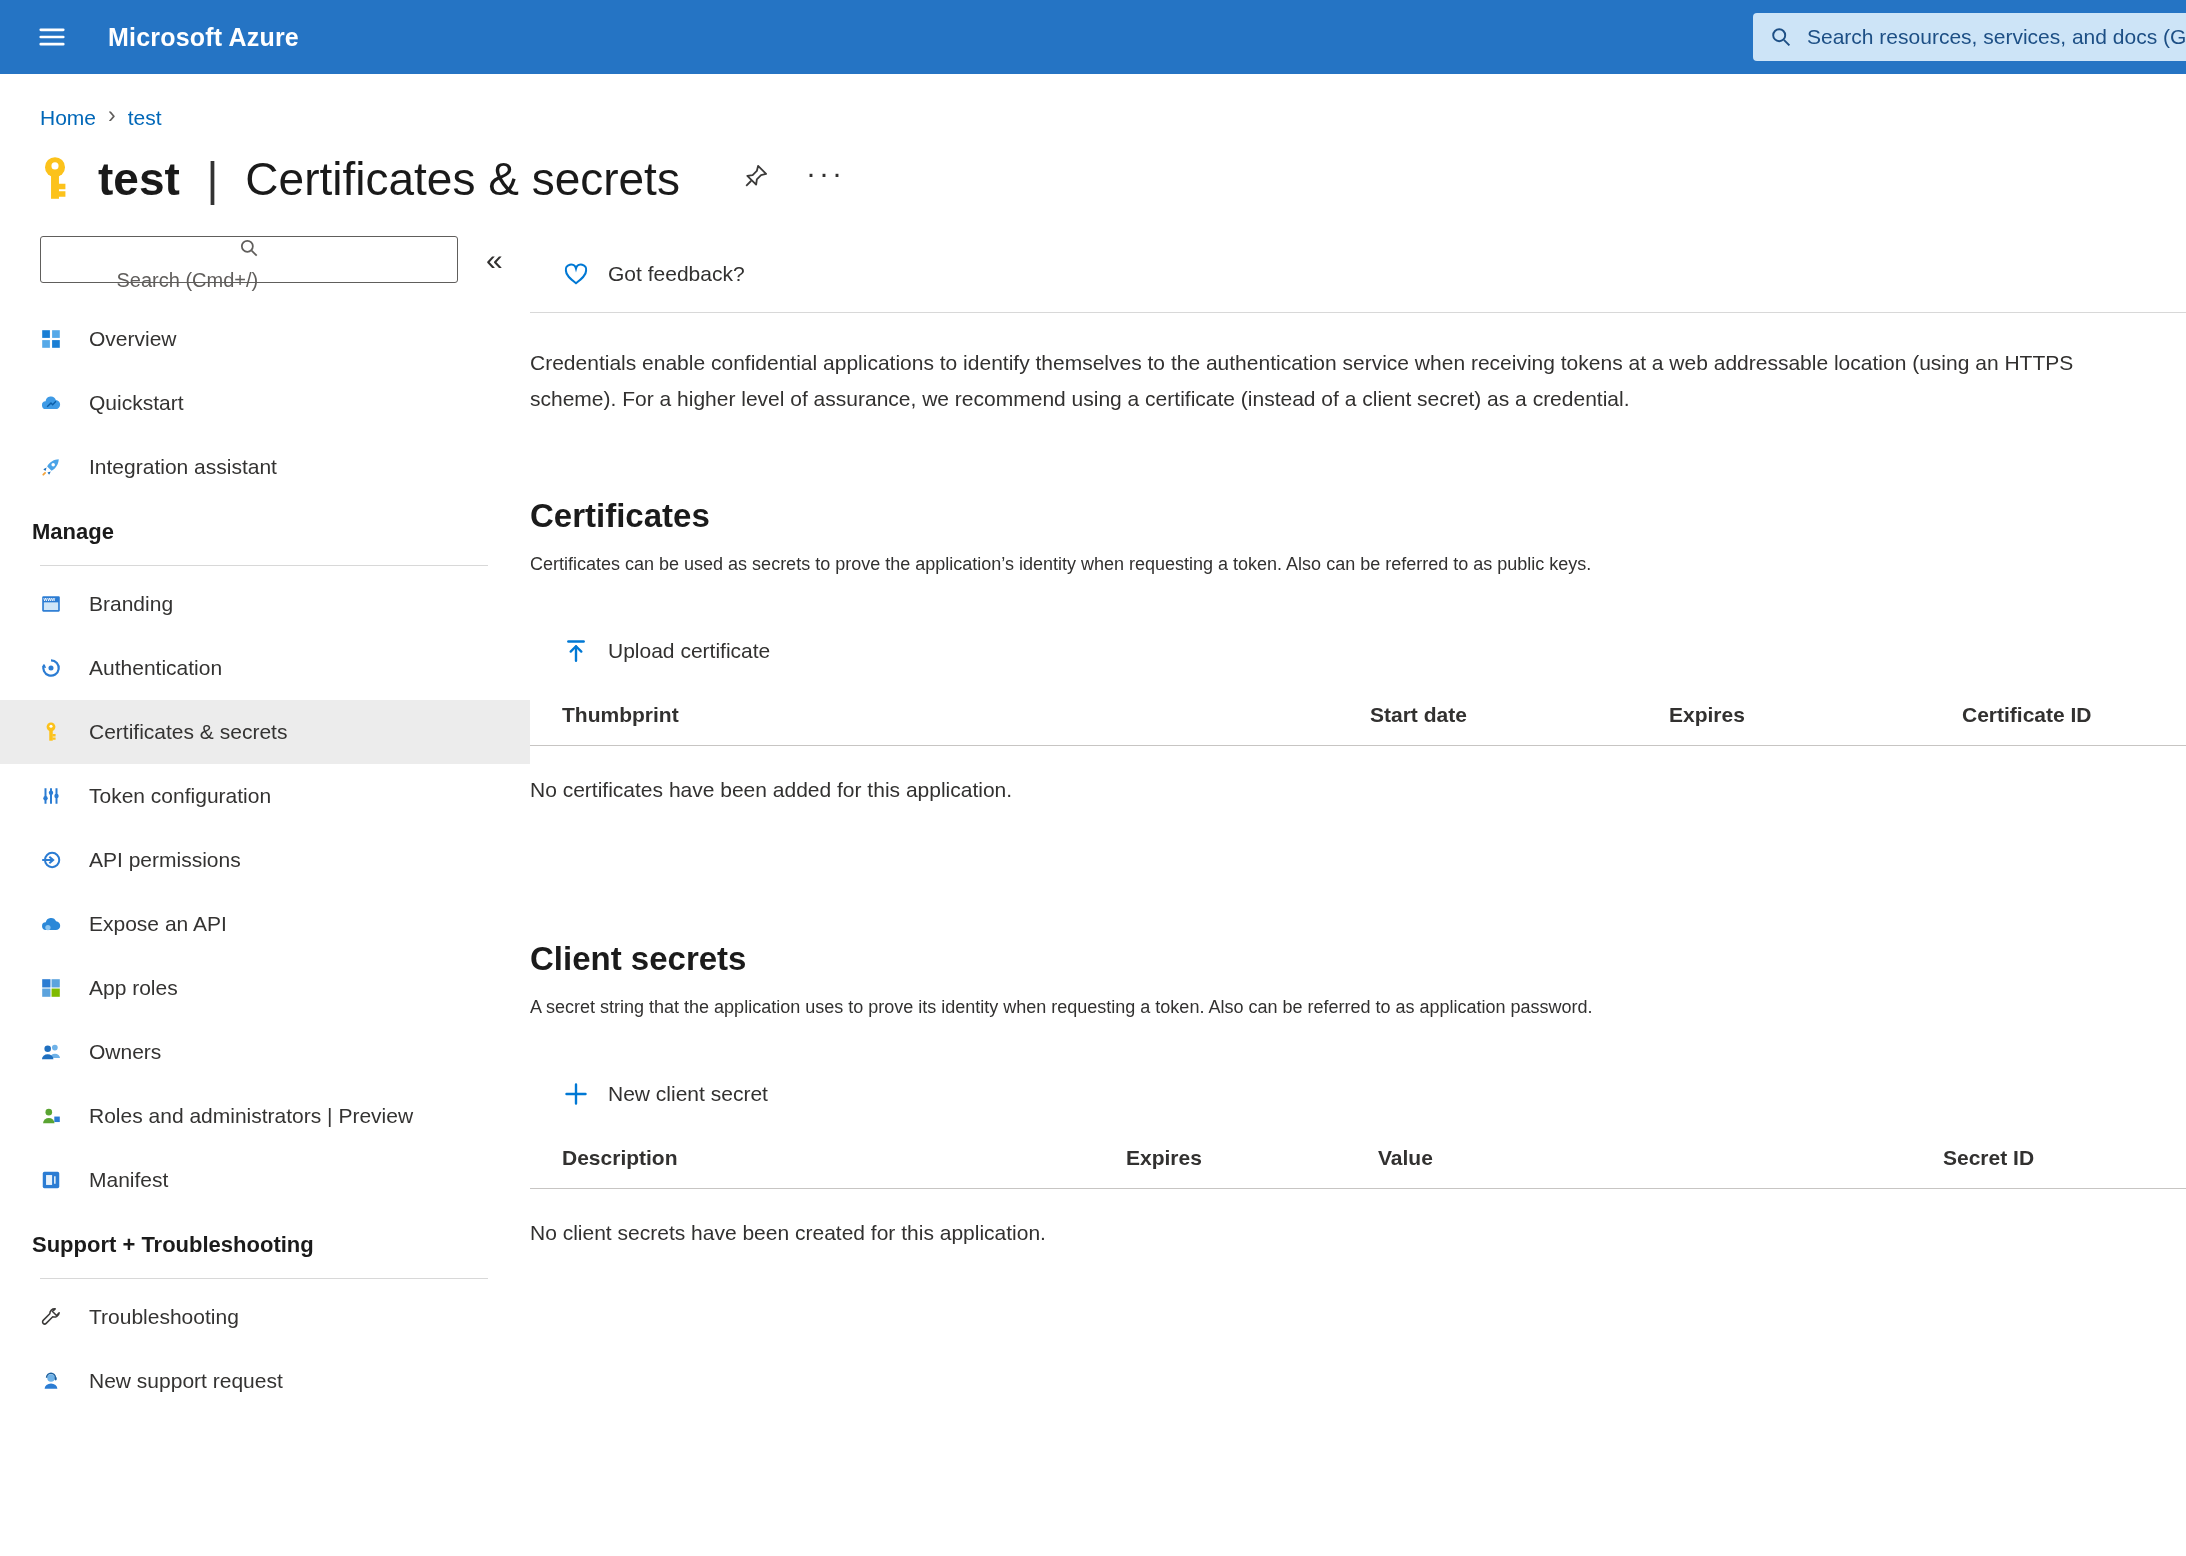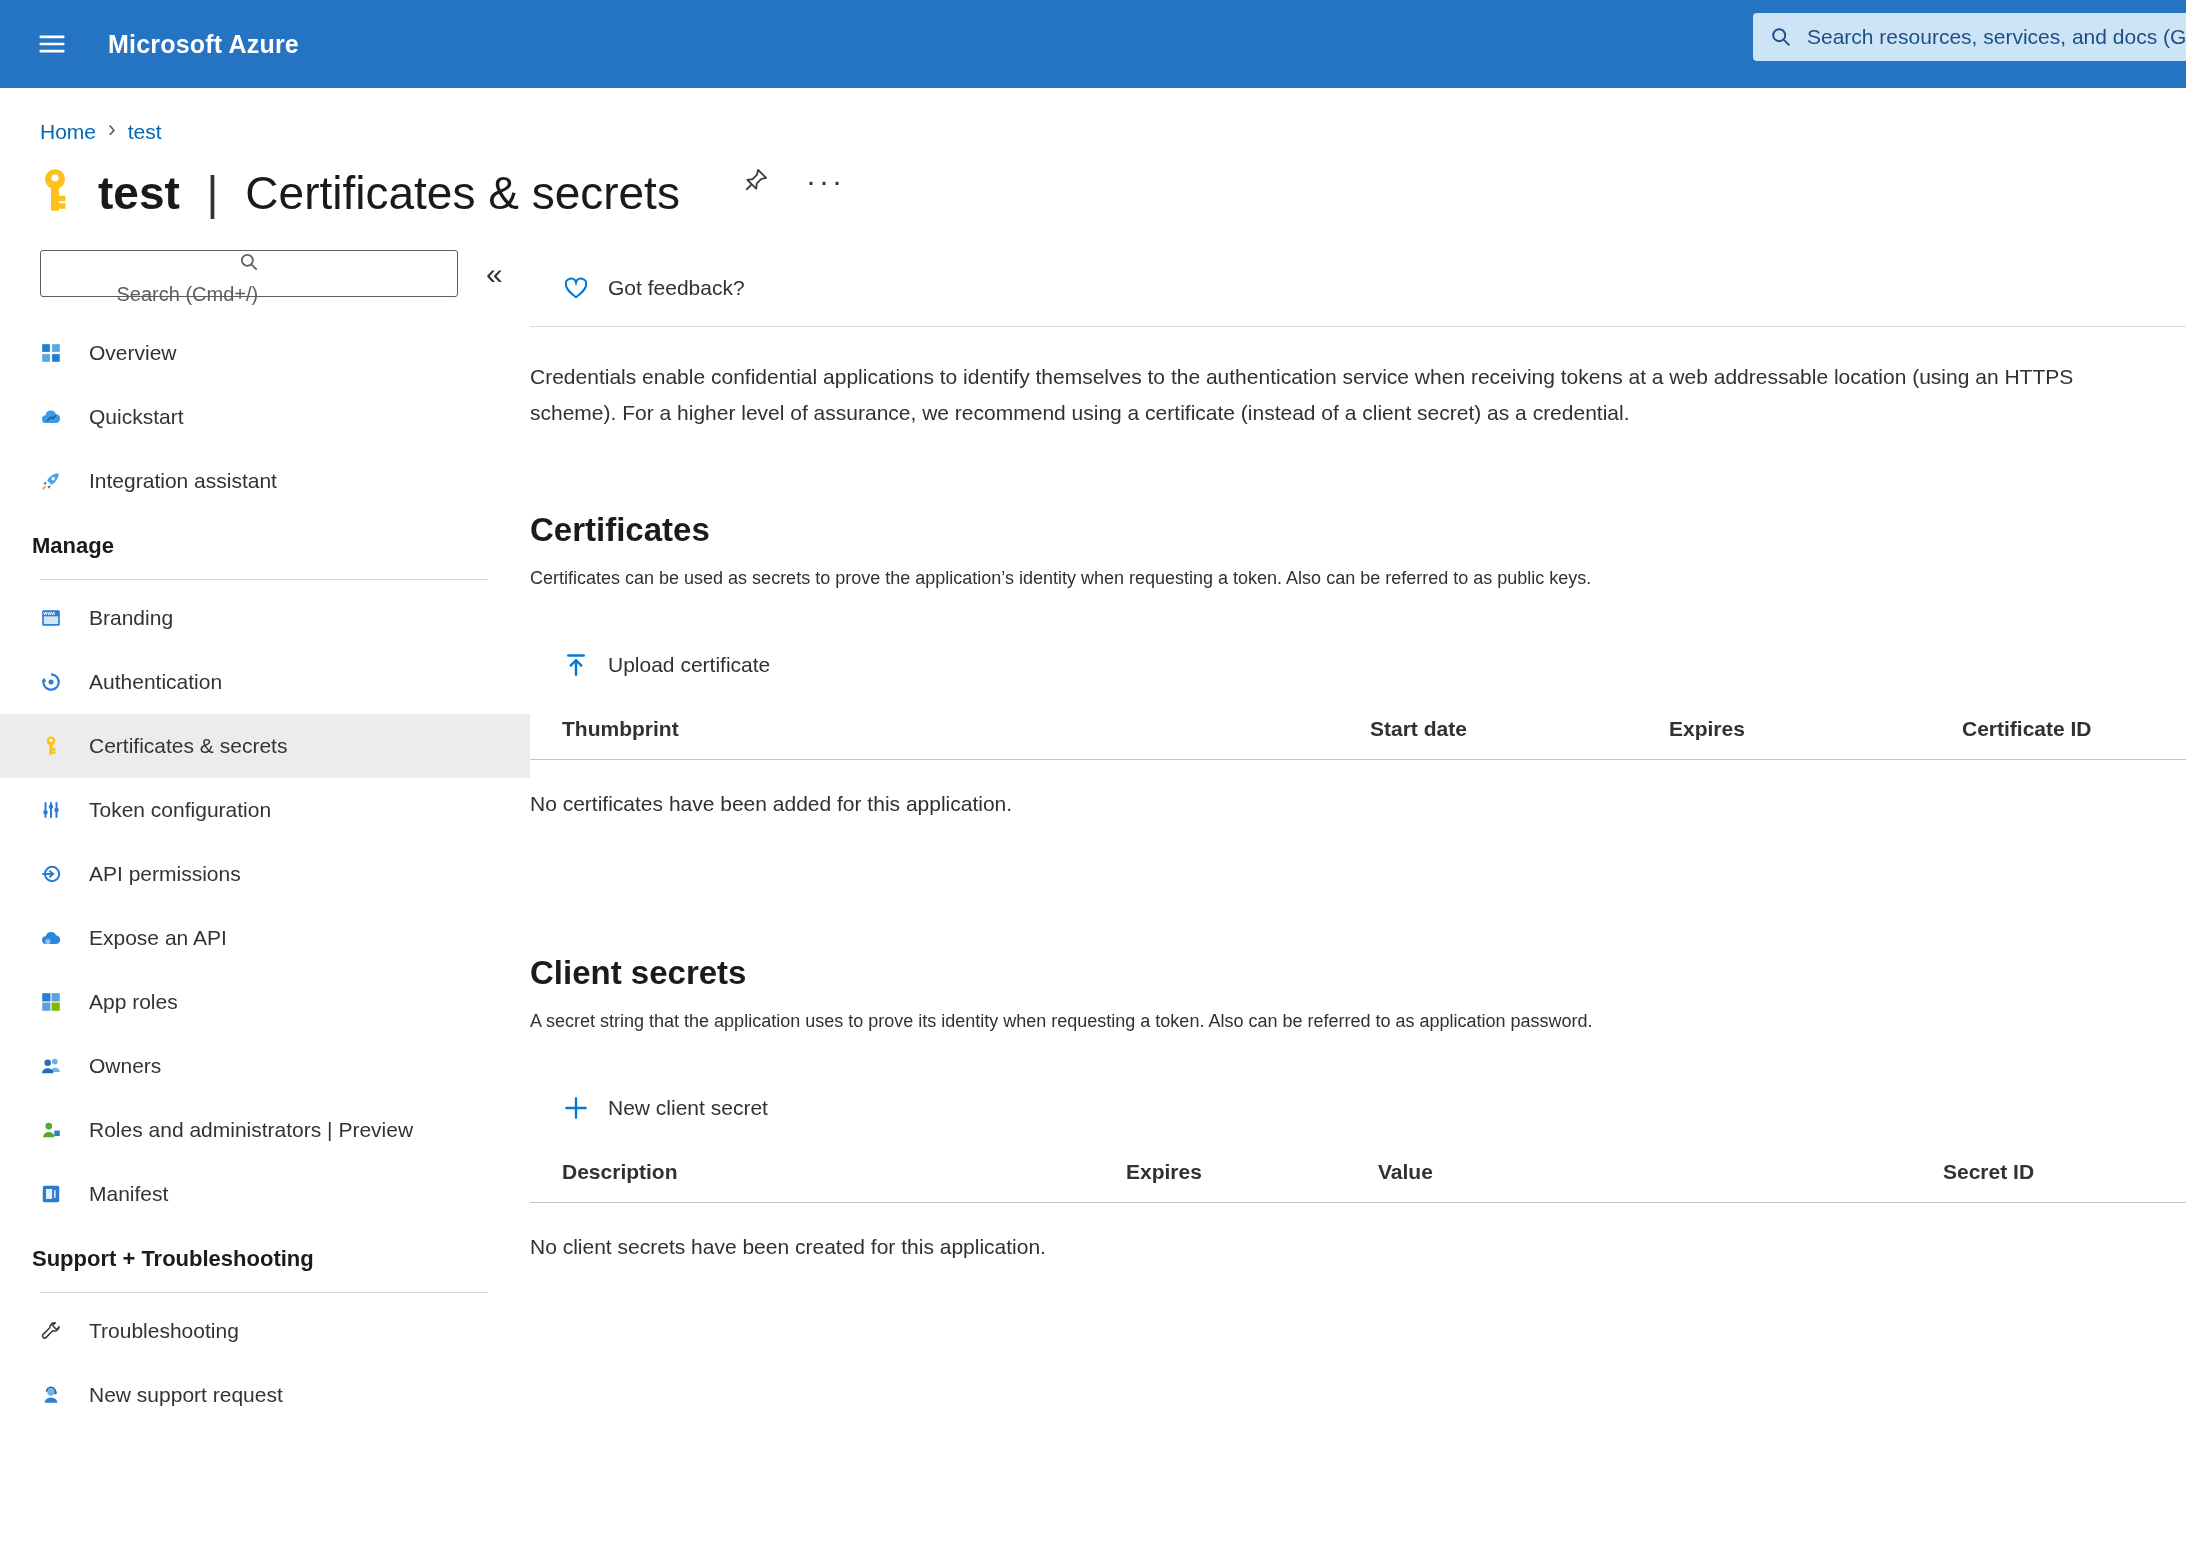--- a/index.html
+++ b/index.html
@@ -1,39 +1,39 @@
 <!DOCTYPE html>
 <html style="--topbar-bg: #2574c4; --topsearch-bg: #cde4f7; --link-blue: #0067b8; --accent-blue: #0078d4; --key-gold: #fcc21b; --selected-bg: #ececec;"><head>
 <meta charset="utf-8">
 <style>
   * { margin:0; padding:0; box-sizing:border-box; }
   html,body { width:2186px; height:1556px; overflow:hidden; background:#fff;
     font-family:"Liberation Sans", sans-serif; color:#323130; }
 
   
-  .topbar { position:relative; height:88px; background:var(--topbar-bg,#2574c4);
+  .topbar { position:relative; height:74px; background:var(--topbar-bg,#2574c4);
     display:flex; align-items:center; padding-left:30px; }
   .hamburger { width:44px; height:44px; display:flex; align-items:center; justify-content:center; cursor:pointer; }
   .hamburger svg { width:30px; height:30px; }
   .brand { color:#fff; font-size:25px; font-weight:700; margin-left:34px; letter-spacing:.2px; cursor:pointer; }
   .top-search { position:absolute; left:1753px; top:13px; width:480px; height:48px;
     background:var(--topsearch-bg,#cde4f7); border-radius:4px; display:flex; align-items:center;
     gap:14px; padding:0 16px; color:#1d4f85; }
   .top-search svg { width:24px; height:24px; flex:none; }
   .top-search input { flex:1; border:none; outline:none; background:transparent; font-size:21px;
     font-family:inherit; color:#1d4f85; }
   .top-search input::placeholder { color:#1d4f85; opacity:1; }
 
   
   .crumbs { padding:30px 0 0 40px; font-size:21px; display:flex; align-items:flex-end; gap:12px; }
   .crumb-link { color:var(--link-blue,#0067b8); cursor:pointer; }
   .crumb-sep { color:#605e5c; font-size:23px; line-height:1; padding-bottom:3px; }
 
   
-  .titlebar { display:flex; align-items:flex-start; padding:22px 0 0 30px; }
+  .titlebar { display:flex; align-items:center; padding:22px 0 0 30px; }
   .titlebar .key-badge { width:50px; height:50px; margin-right:18px; flex:none; }
   h1 { font-size:46px; color:#1a1a1a; font-weight:400; white-space:nowrap; }
   h1 .app-name { font-weight:700; }
   h1 .title-sep { font-weight:300; color:#333; margin:0 14px; }
   h1 .section-name { font-weight:400; }
   .pin-btn { margin-left:62px; width:34px; height:34px; cursor:pointer; }
   .pin-btn svg { width:28px; height:28px; }
   .more-btn { margin-left:30px; font-size:30px; letter-spacing:3px; color:#323130; cursor:pointer;
     line-height:1; padding-bottom:12px; }
 

